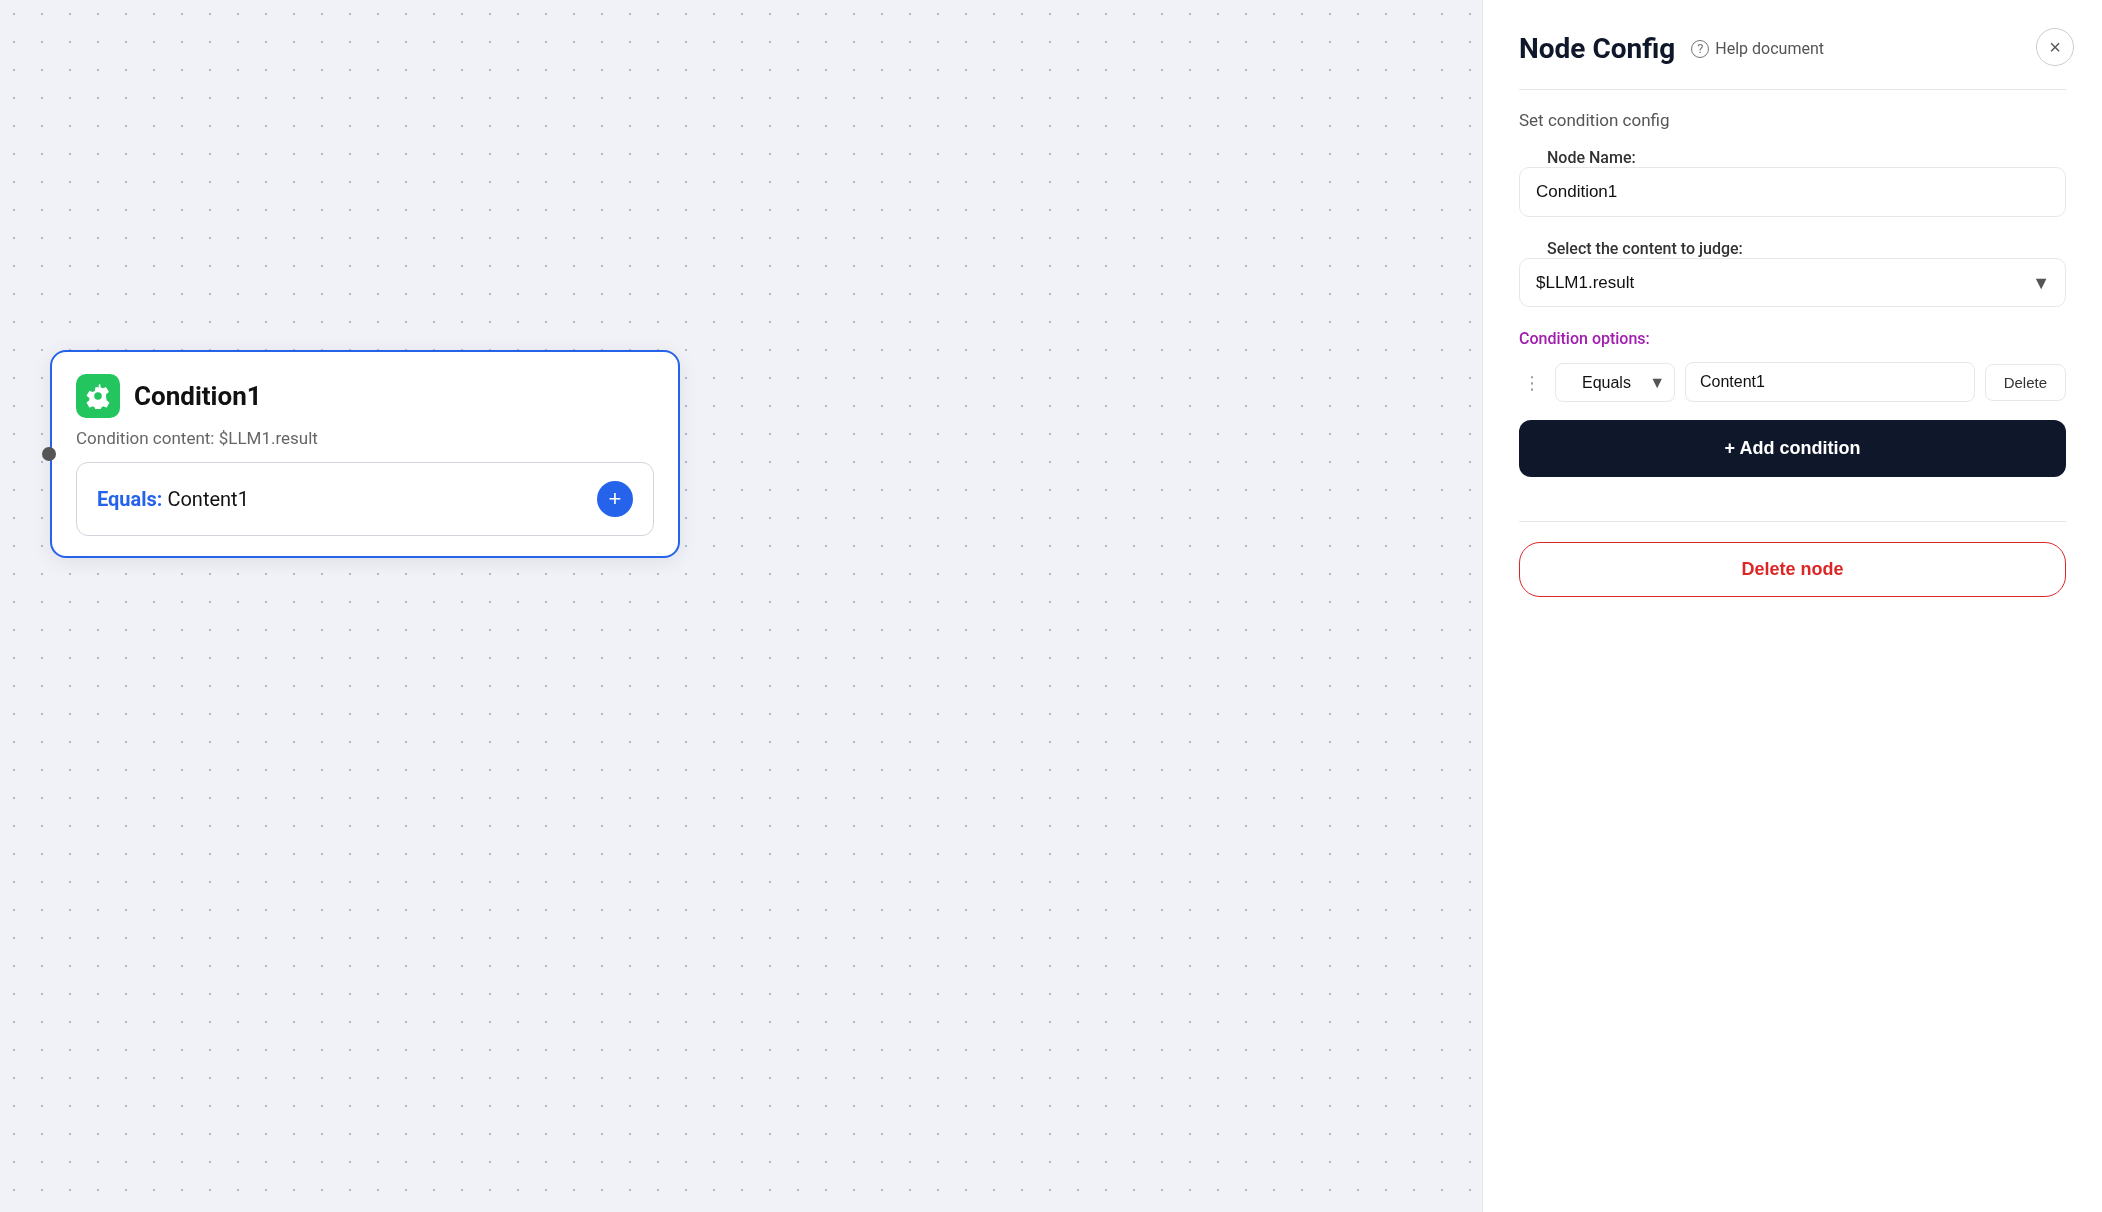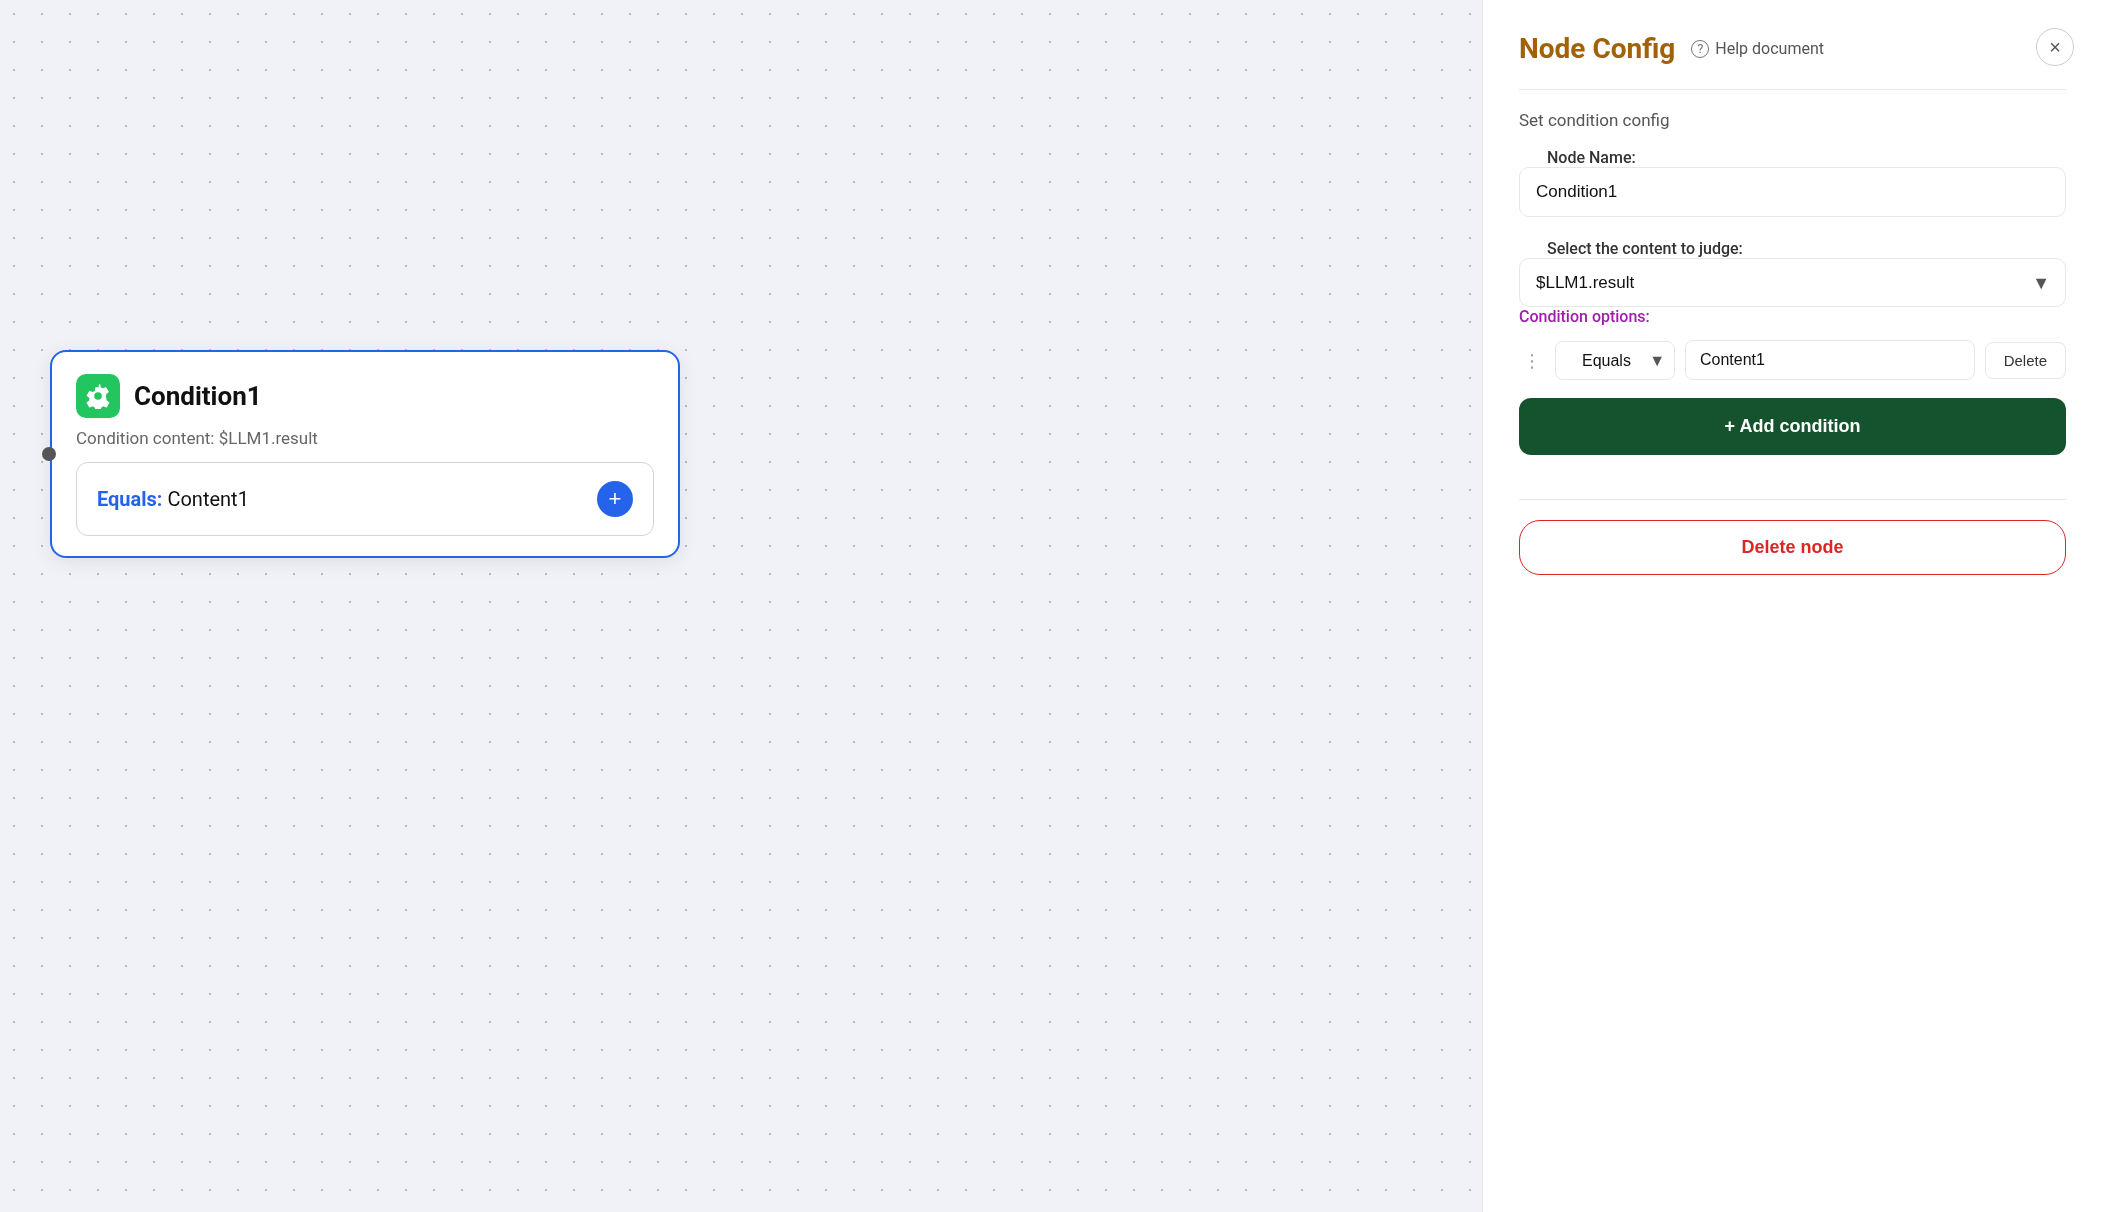--- a/index.html
+++ b/index.html
@@ -135,21 +135,21 @@
     .panel-header {
       display: flex;
       align-items: center;
       gap: 16px;
       margin-bottom: 24px;
     }
 
     .panel-title {
       font-size: 28px;
       font-weight: 700;
-      color: #a16207;
+      color: #0f172a;
     }
 
     .help-link {
       display: flex;
       align-items: center;
       gap: 6px;
       color: #555;
       font-size: 16px;
       cursor: pointer;
       text-decoration: none;
@@ -198,20 +198,21 @@
       border: 1.5px solid #e5e7eb;
       border-radius: 10px;
       font-size: 17px;
       color: #111;
       outline: none;
       margin-bottom: 22px;
     }
 
     .select-wrapper {
       position: relative;
+      margin-bottom: 22px;
     }
 
     .select-field {
       width: 100%;
       padding: 14px 16px;
       border: 1.5px solid #e5e7eb;
       border-radius: 10px;
       font-size: 17px;
       color: #111;
       appearance: none;
@@ -295,21 +296,21 @@
       background: #fff;
       color: #333;
       font-size: 15px;
       cursor: pointer;
       font-weight: 500;
     }
 
     .add-condition-btn {
       width: 100%;
       padding: 18px;
-      background: #14532d;
+      background: #0f172a;
       color: white;
       border: none;
       border-radius: 12px;
       font-size: 18px;
       font-weight: 600;
       cursor: pointer;
       margin-bottom: 24px;
     }
 
     .delete-node-btn {

